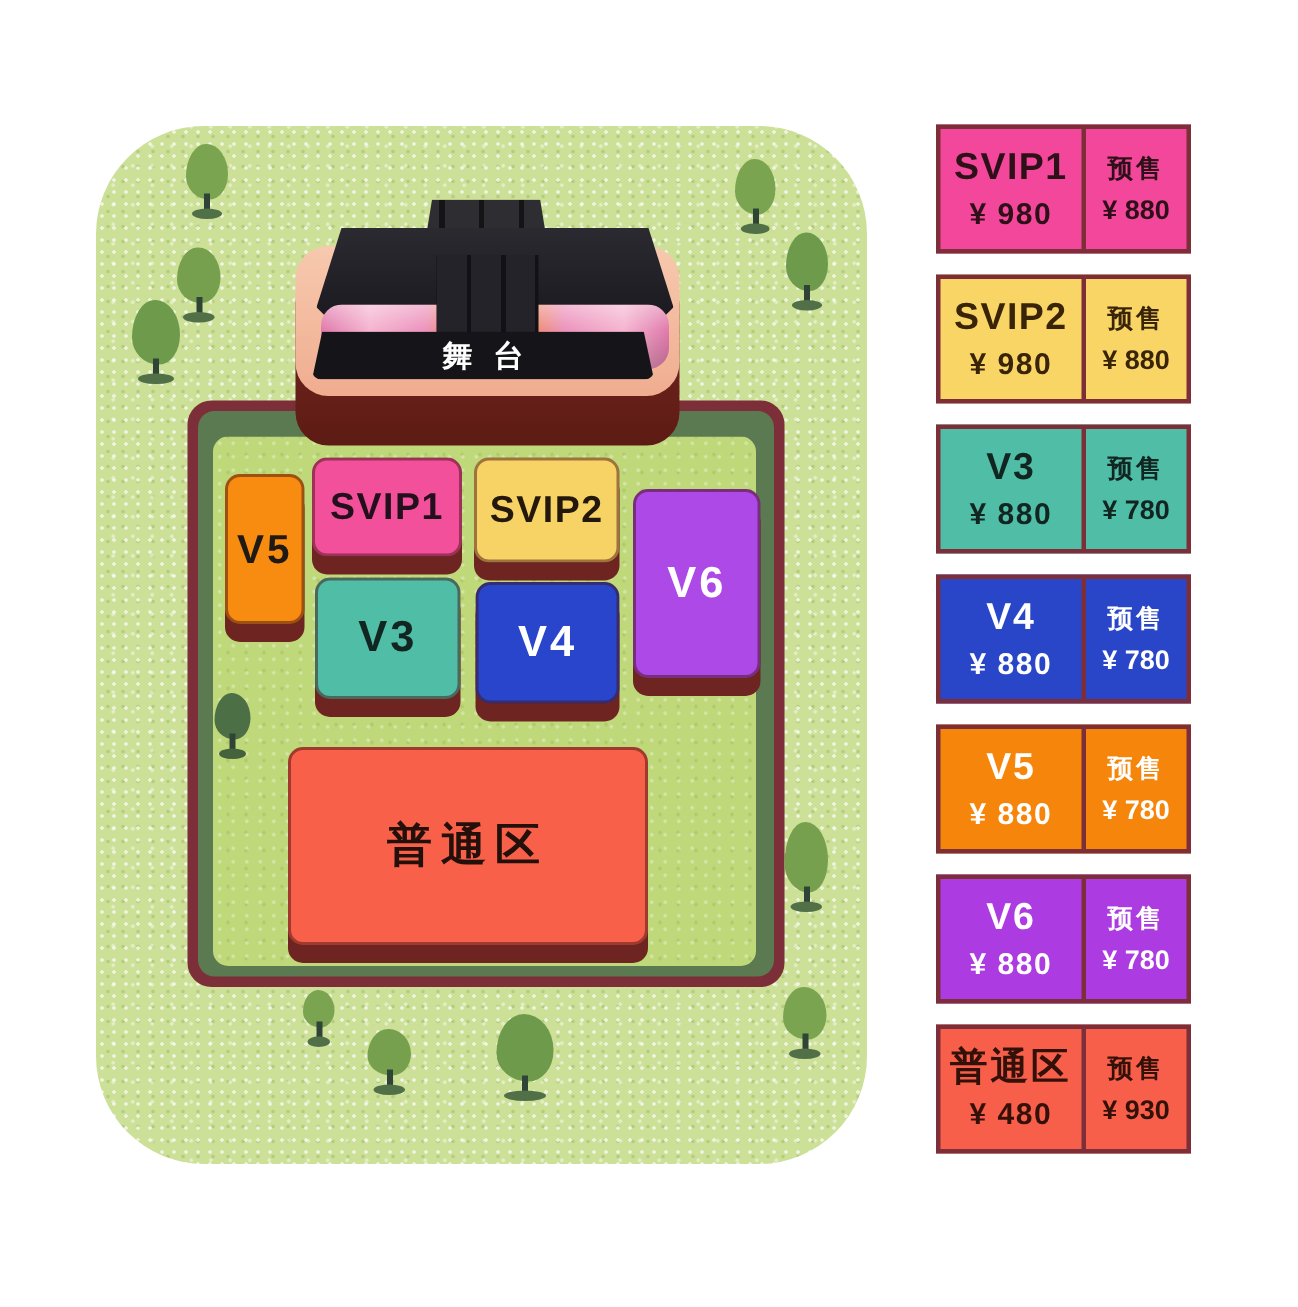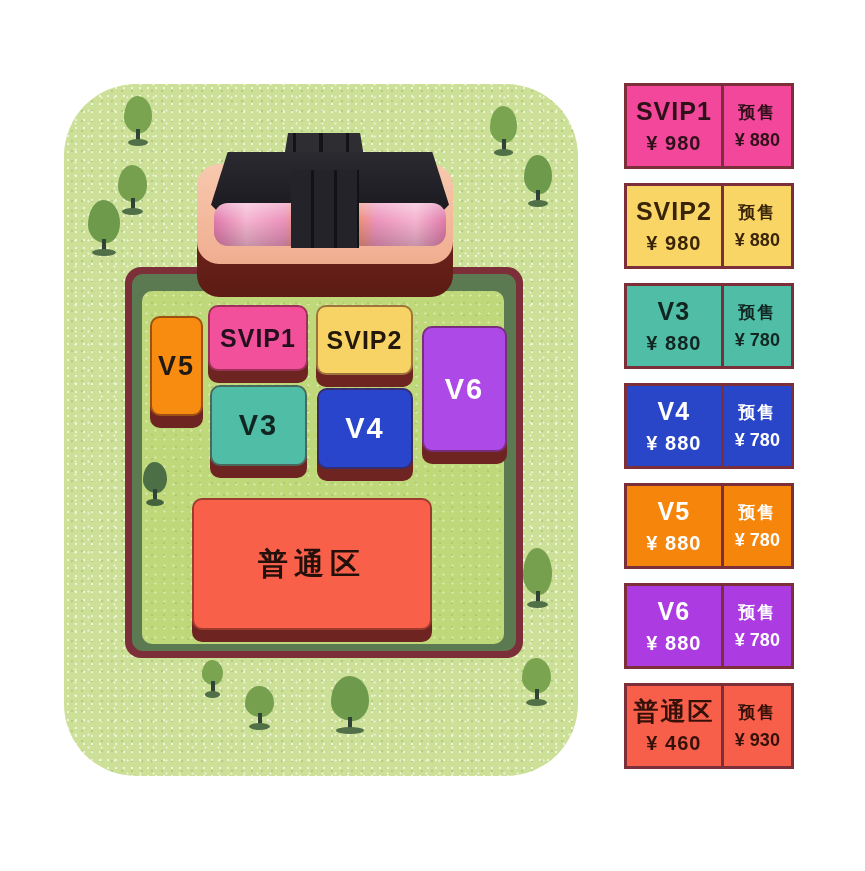--- a/index.html
+++ b/index.html
@@ -123,20 +123,23 @@
       <div class="venue-inner"></div>
     </div>
   </div>
 
   <div class="stage-extrude"></div>
   <div class="stage-platform"></div>
   <div class="stage-speakers"></div>
   <div class="stage-top"></div>
   <div class="stage-glow"></div>
   <div class="stage-midcol"></div>
+  <div class="stage-front">
+    <span class="stage-label">舞台</span>
+  </div>
 
   <div class="block" style="left: 150px; top: 316px; width: 53px; height: 100px; background-color: rgb(247, 140, 16);">
     <span class="block-label" style="font-size: 27px; color: rgb(32, 26, 20);">V5</span>
   </div>
   <div class="block" style="left: 208px; top: 305px; width: 100px; height: 66px; background-color: rgb(242, 80, 155);">
     <span class="block-label" style="font-size: 25px; letter-spacing: 1px; color: rgb(35, 16, 28);">SVIP1</span>
   </div>
   <div class="block" style="left: 316px; top: 305px; width: 97px; height: 70px; background-color: rgb(247, 211, 101);">
     <span class="block-label" style="font-size: 25px; letter-spacing: 1px; color: rgb(35, 24, 11);">SVIP2</span>
   </div>
@@ -273,21 +276,21 @@
       </div>
       <div class="lcell-presale">
         <div class="lpresale-label" style="color: rgb(255, 255, 255);">预售</div>
         <div class="lpresale-price" style="color: rgb(255, 255, 255);">¥ 780</div>
       </div>
     </div>
 
     <div class="lrow" style="background-color: rgb(248, 95, 74);">
       <div class="lcell-main">
         <div class="lname" style="letter-spacing: 2px; color: rgb(51, 17, 9);">普通区</div>
-        <div class="lprice" style="color: rgb(51, 17, 9);">¥ 460</div>
+        <div class="lprice" style="color: rgb(51, 17, 9);">¥ 480</div>
       </div>
       <div class="lcell-presale">
         <div class="lpresale-label" style="color: rgb(51, 17, 9);">预售</div>
         <div class="lpresale-price" style="color: rgb(51, 17, 9);">¥ 930</div>
       </div>
     </div>
 
   </div>
 </div>
 

